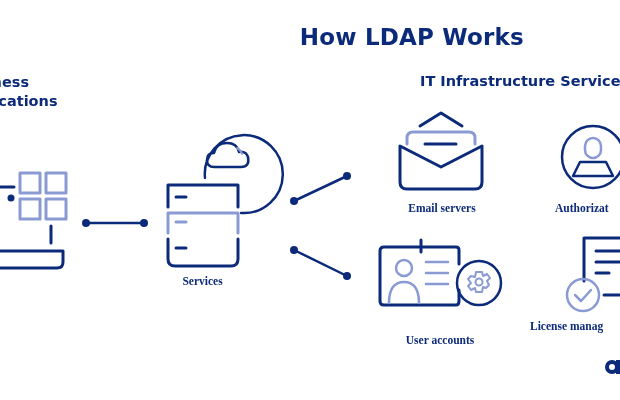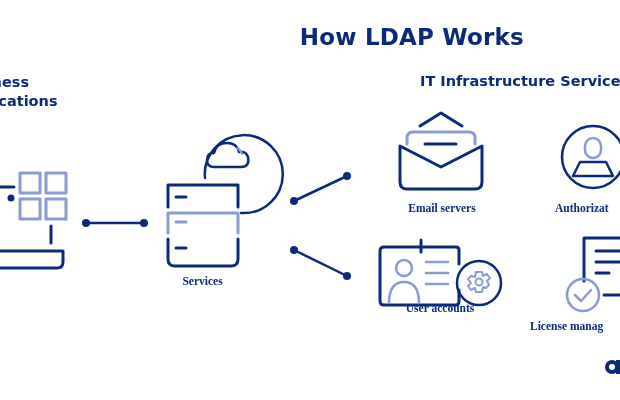--- a/index.html
+++ b/index.html
@@ -110,14 +110,14 @@
     <rect x="616" y="360" width="4" height="14" fill="#0b2a7a"></rect>
   </g>
 </svg>
 
 <div class="txt label" style="left:165px; top:273px; width:75px;">
   <div>Services</div>
 </div>
 
 <div class="txt label" style="left:390px; top:200px; width:104px;">Email servers</div>
 <div class="txt label" style="left:555px; top:200px;">Authorizat</div>
-<div class="txt label" style="left:388px; top:300px; width:104px;">User accounts</div>
+<div class="txt label" style="left:388px; top:332px; width:104px;">User accounts</div>
 <div class="txt label" style="left:530px; top:318px;">License manag</div>
 
 </body></html>

